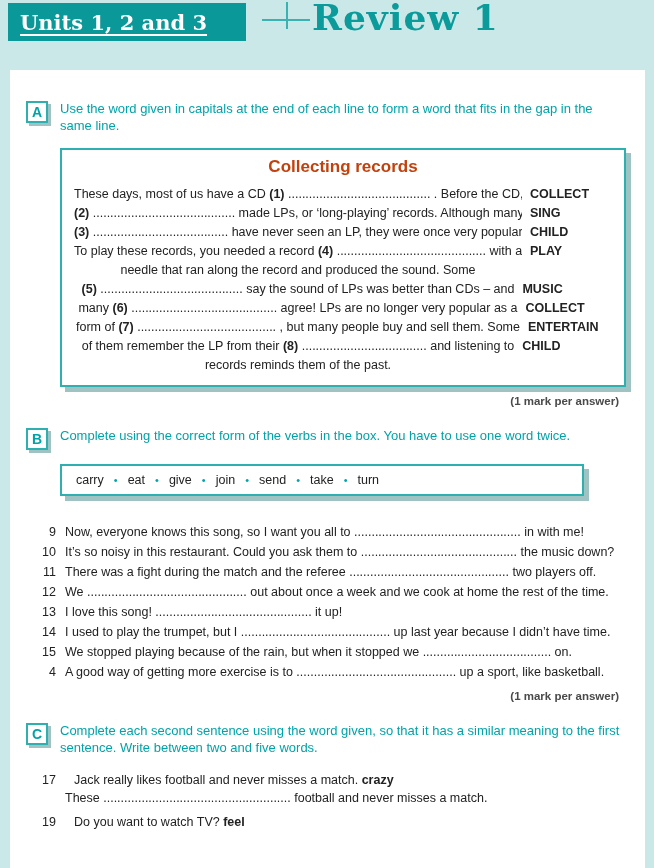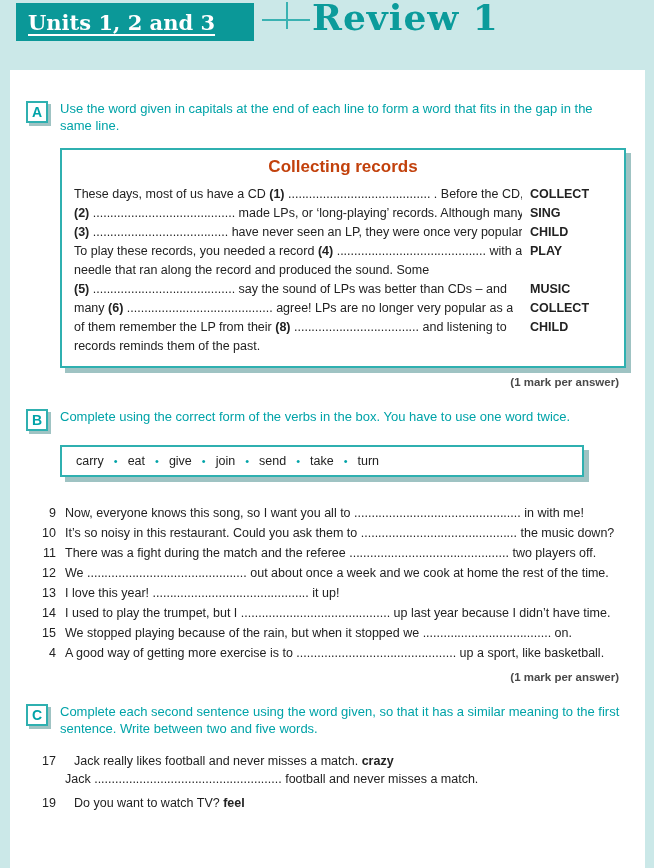--- a/index.html
+++ b/index.html
@@ -5,21 +5,21 @@
   html,body{margin:0;padding:0;}
   body{
     width:654px;height:868px;overflow:hidden;position:relative;
     background:#cbe8e8;
     font-family:"Liberation Sans", sans-serif;
     color:#222;
   }
   
   .header{position:relative;height:68px;}
   .units-box{
-    position:absolute;left:16px;top:3px;width:238px;height:38px;
+    position:absolute;left:8px;top:3px;width:238px;height:38px;
     background:#0b9898;color:#fff;box-sizing:border-box;
     display:flex;align-items:center;padding-left:12px;
     font-family:"DejaVu Serif", serif;font-weight:bold;font-size:21px;
   }
   .units-box span{text-decoration:underline;text-underline-offset:4px;text-decoration-thickness:2px;}
   .mark-h{position:absolute;left:262px;top:19px;width:48px;height:2px;background:#3ab2b2;}
   .mark-v{position:absolute;left:286px;top:2px;width:2px;height:27px;background:#3ab2b2;}
   .page-title{
     position:absolute;left:312px;top:-4px;margin:0;
     font-family:"DejaVu Serif", serif;font-weight:bold;font-size:36px;
@@ -48,21 +48,21 @@
     margin:14px 0 8px 34px;width:566px;box-sizing:border-box;
     border:2px solid #2fb0b0;background:#fff;
     box-shadow:5px 5px 0 #9fc3c3;
     padding:5px 12px 10px 12px;
   }
   .story-title{
     margin:2px 0 8px 0;text-align:center;color:#c2410c;
     font-size:17px;font-weight:bold;
   }
   .story-line{
-    display:flex;justify-content:space-between;white-space:nowrap;
+    display:flex;justify-content:center;white-space:nowrap;
     font-size:12.5px;line-height:19px;color:#222;
   }
   .line-text{overflow:hidden;}
   .cap-word{flex:0 0 82px;width:82px;margin-left:8px;font-weight:bold;text-align:left;}
   .b{font-weight:bold;}
   .marks{
     text-align:right;font-size:11.5px;font-weight:bold;color:#4a4a4a;
     margin:8px 4px 0 0;
   }
   
@@ -128,20 +128,24 @@
           </div>
           <div class="story-line">
             <span class="line-text"><span class="b">(5)</span><span> ......................................... say the sound of LPs was better than CDs – and</span></span>
             <span class="cap-word">MUSIC</span>
           </div>
           <div class="story-line">
             <span class="line-text"><span>many </span><span class="b">(6)</span><span> .......................................... agree! LPs are no longer very popular as a</span></span>
             <span class="cap-word">COLLECT</span>
           </div>
           <div class="story-line">
+            <span class="line-text"><span>form of </span><span class="b">(7)</span><span> ........................................ , but many people buy and sell them. Some</span></span>
+            <span class="cap-word">ENTERTAIN</span>
+          </div>
+          <div class="story-line">
             <span class="line-text"><span>of them remember the LP from their </span><span class="b">(8)</span><span> .................................... and listening to</span></span>
             <span class="cap-word">CHILD</span>
           </div>
           <div class="story-line">
             <span class="line-text"><span>records reminds them of the past.</span></span>
             <span class="cap-word"></span>
           </div>
         </div>
     </div>
     <div class="marks">(1 mark per answer)</div>
@@ -165,21 +169,21 @@
         <div class="b-item">
           <span class="num">11</span>
           <span class="item-text">There was a fight during the match and the referee .............................................. two players off.</span>
         </div>
         <div class="b-item">
           <span class="num">12</span>
           <span class="item-text">We .............................................. out about once a week and we cook at home the rest of the time.</span>
         </div>
         <div class="b-item">
           <span class="num">13</span>
-          <span class="item-text">I love this year! ............................................. it up!</span>
+          <span class="item-text">I love this song! ............................................. it up!</span>
         </div>
         <div class="b-item">
           <span class="num">14</span>
           <span class="item-text">I used to play the trumpet, but I ........................................... up last year because I didn’t have time.</span>
         </div>
         <div class="b-item">
           <span class="num">15</span>
           <span class="item-text">We stopped playing because of the rain, but when it stopped we ..................................... on.</span>
         </div>
         <div class="b-item">
@@ -194,21 +198,21 @@
     <div class="sec-head">
       <div class="badge">C</div>
       <p class="instr">Complete each second sentence using the word given, so that it has a similar meaning to the first sentence. Write between two and five words.</p>
     </div>
     <div class="c-items" id="c-items">
         <div class="c-item">
           <div class="c-row1">
             <span class="num">17</span>
             <span class="item-text">Jack really likes football and never misses a match. <span class="kw">crazy</span></span>
           </div>
-          <div class="c-row2">Jack ...................................................... football and never misses a match.</div>
+          <div class="c-row2">These ...................................................... football and never misses a match.</div>
         </div>
         <div class="c-item">
           <div class="c-row1">
             <span class="num">19</span>
             <span class="item-text">Do you want to watch TV? <span class="kw">feel</span></span>
           </div>
         </div>
       </div>
   </section>
 

